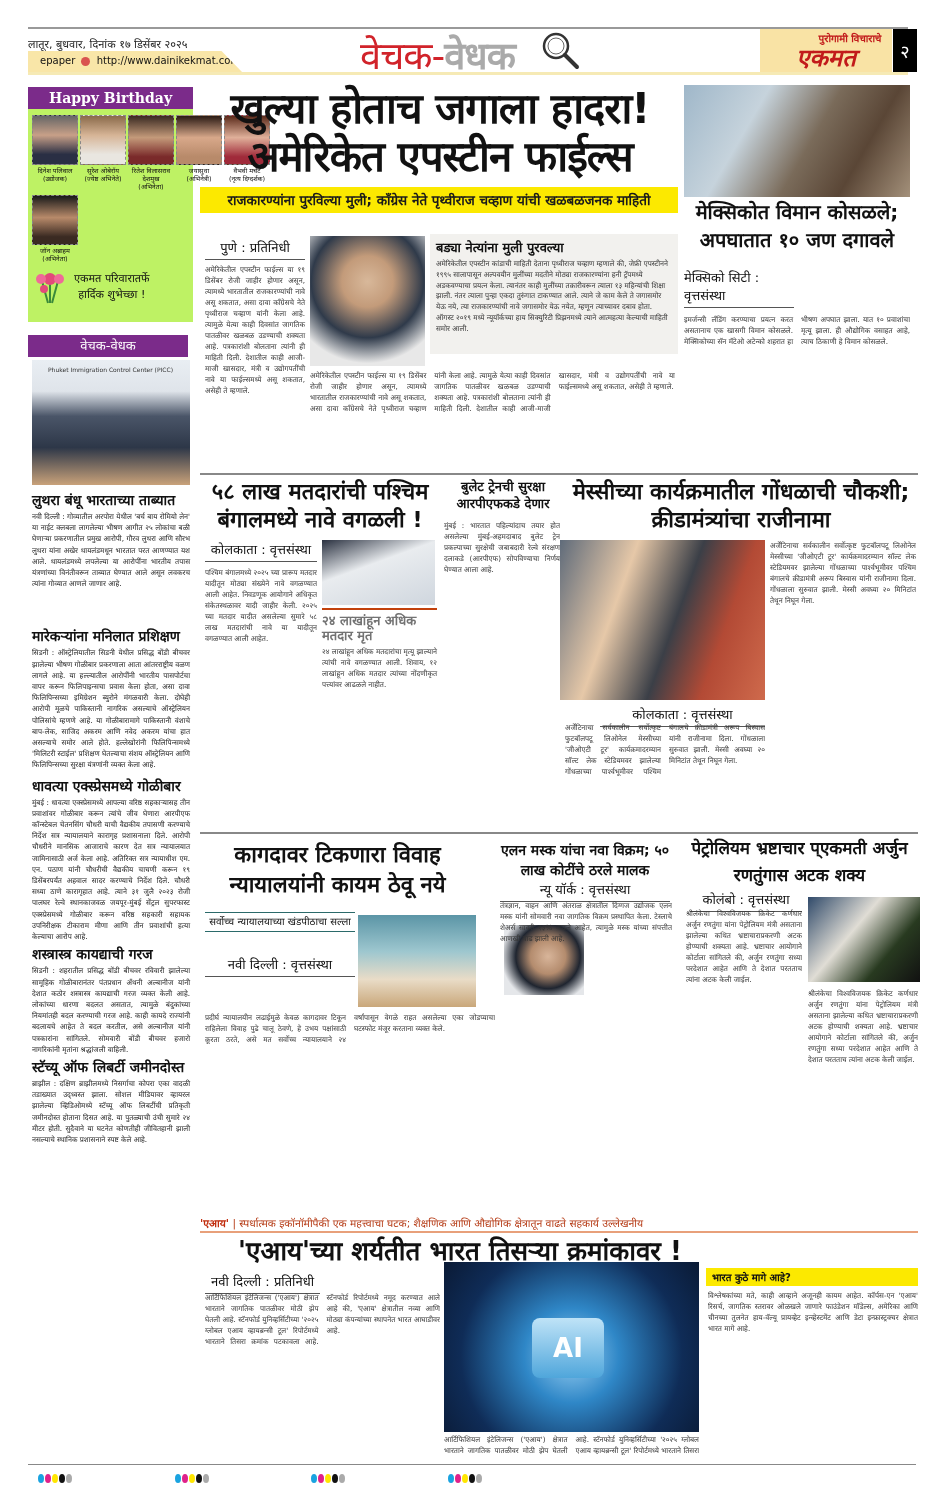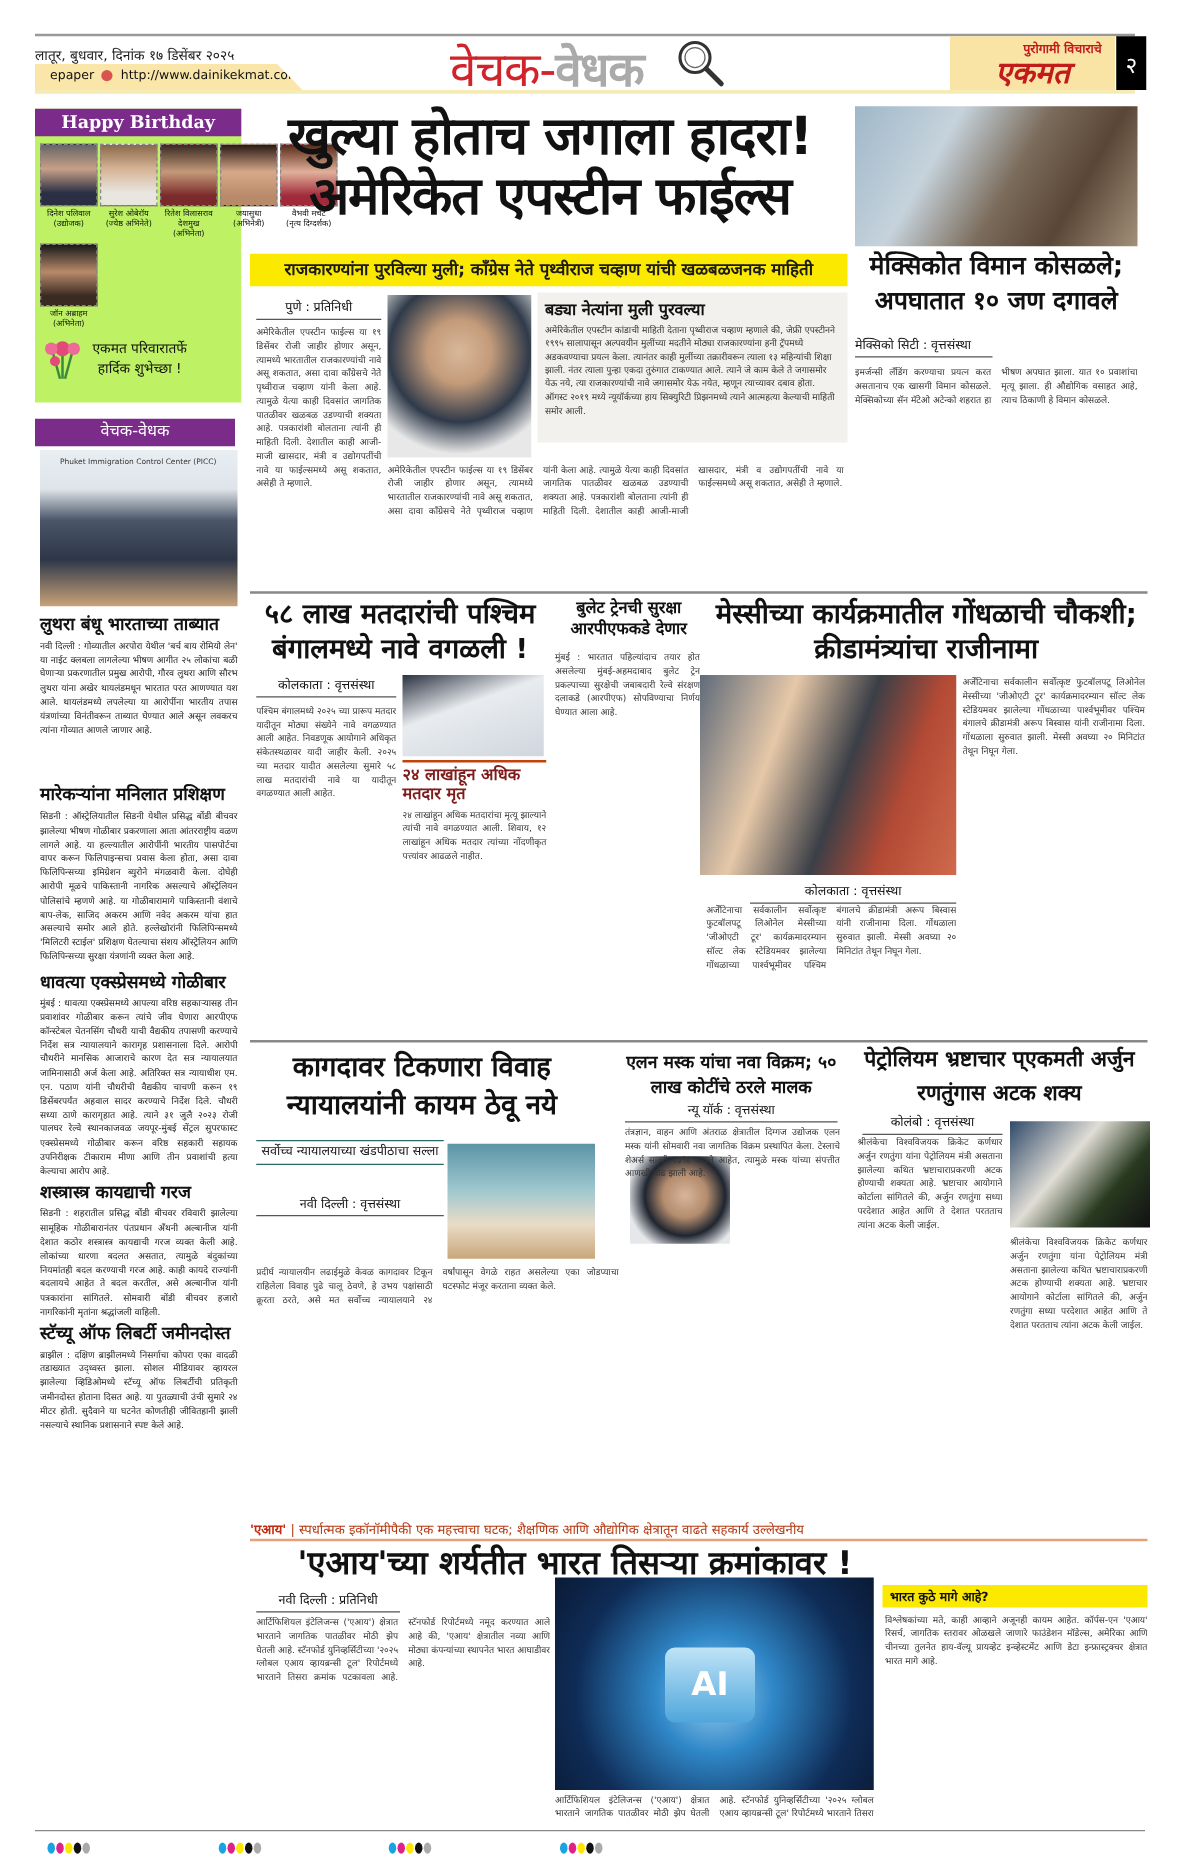--- a/index.html
+++ b/index.html
@@ -28,36 +28,36 @@
   .flower { width: 32px; height: 36px; }
   .wish-text { font-size: 11px; line-height: 16px; text-align: center; }
   .vv-banner { left: 28px; top: 335px; width: 160px; height: 22px; background: #7b2b8a; color: #fff; font-size: 13px; text-align: center; line-height: 22px; }
   .police-photo { left: 32px; top: 360px; width: 158px; height: 125px; background: linear-gradient(180deg, #e9eef3 0%, #dfe4ea 25%, #4a5568 45%, #2d3748 70%, #c9a27a 100%); }
   .police-photo .sign { font-size: 6px; color: #333; padding: 6px 0 0 16px; }
   .left-col { left: 32px; width: 158px; font-size: 7.2px; line-height: 11.2px; color: #222; text-align: justify; }
   .left-col h3 { font-size: 14px; line-height: 18px; color: #111; margin: 3px 0 2px 0; }
 
   
   .hl1 { left: 205px; top: 85px; width: 470px; font-size: 42px; font-weight: bold; line-height: 48px; text-align: center; letter-spacing: -1px; }
-  .subbar { left: 200px; top: 203px; width: 478px; height: 26px; background: #fce900; font-size: 13.5px; font-weight: bold; color: #1a1a1a; text-align: center; line-height: 26px; }
-  .dateline-sm { font-size: 10px; text-align: center; border-bottom: 1px solid #555; padding-bottom: 3px; }
+  .subbar { left: 200px; top: 187px; width: 478px; height: 26px; background: #fce900; font-size: 13.5px; font-weight: bold; color: #1a1a1a; text-align: center; line-height: 26px; }
+  .dateline-sm { font-size: 13px; text-align: center; border-bottom: 1px solid #555; padding-bottom: 3px; }
   .col-text { font-size: 7.2px; line-height: 11px; color: #333; text-align: justify; }
   .chavan-photo { left: 310px; top: 236px; width: 115px; height: 130px; background: radial-gradient(circle at 50% 35%, #d8b89a 0%, #c39b7a 25%, #2f3a4a 55%, #e8e8e8 80%); }
   .boxed { left: 430px; top: 234px; width: 248px; height: 120px; background: #f2f1ee; padding: 4px 6px; }
   .boxed h4 { font-size: 13px; margin-bottom: 3px; }
   .boxed p { font-size: 7.2px; line-height: 10.8px; color: #333; }
 
   .mex-photo { left: 684px; top: 85px; width: 226px; height: 112px; background: linear-gradient(120deg, #9fb7c9 0%, #c6d3dc 30%, #7a6b5a 55%, #5a4636 75%, #a3907a 100%); }
   .hl-mex { left: 682px; top: 198px; width: 230px; font-size: 20px; line-height: 28px; text-align: center; font-weight: bold; }
 
   .section-rule { height: 2px; background: #888; }
   .hl-wb { left: 200px; top: 478px; width: 240px; font-size: 22px; font-weight: bold; line-height: 28px; text-align: center; }
   .vote-photo { left: 322px; top: 540px; width: 113px; height: 65px; background: linear-gradient(160deg, #2a3140 0%, #e9ecef 40%, #cfd6de 100%); }
   .box24 { left: 322px; top: 608px; width: 115px; }
-  .box24 .t { color: #7f1d1d; font-size: 13px; font-weight: bold; line-height: 15px; border-top: 2px solid #c2410c; padding-top: 3px; }
+  .box24 .t { color: #737373; font-size: 13px; font-weight: bold; line-height: 15px; border-top: 2px solid #c2410c; padding-top: 3px; }
   .hl-bullet { left: 444px; top: 478px; width: 118px; font-size: 13px; line-height: 17px; text-align: center; font-weight: bold; }
   .hl-messi { left: 566px; top: 478px; width: 350px; font-size: 22px; font-weight: bold; line-height: 28px; text-align: center; }
   .messi-photo { left: 560px; top: 540px; width: 205px; height: 160px; background: linear-gradient(110deg, #5f6b7a 0%, #e6c8a8 30%, #3b3f47 55%, #b34a35 75%, #cf6a4c 100%); }
 
   .hl-court { left: 200px; top: 840px; width: 275px; font-size: 22px; font-weight: bold; line-height: 30px; text-align: center; }
   .court-sub { left: 205px; top: 912px; width: 150px; text-align: center; font-size: 10px; line-height: 14px; border-top: 1px solid #2b6a6a; border-bottom: 1px solid #2b6a6a; padding: 2px 0; }
   .court-photo { left: 358px; top: 915px; width: 118px; height: 92px; background: linear-gradient(180deg, #5b95a6 0%, #9ec7cf 40%, #e9dcc7 70%, #c9a77a 100%); }
   .hl-musk { left: 500px; top: 840px; width: 170px; font-size: 14px; font-weight: bold; line-height: 20px; text-align: center; }
   .musk-photo { left: 504px; top: 925px; width: 80px; height: 70px; background: radial-gradient(circle at 55% 45%, #d8b59a 0%, #b48c6e 30%, #1f2530 55%, #e5e7ea 80%); }
   .hl-ranat { left: 682px; top: 835px; width: 235px; font-size: 17px; line-height: 27px; font-weight: bold; text-align: center; }

